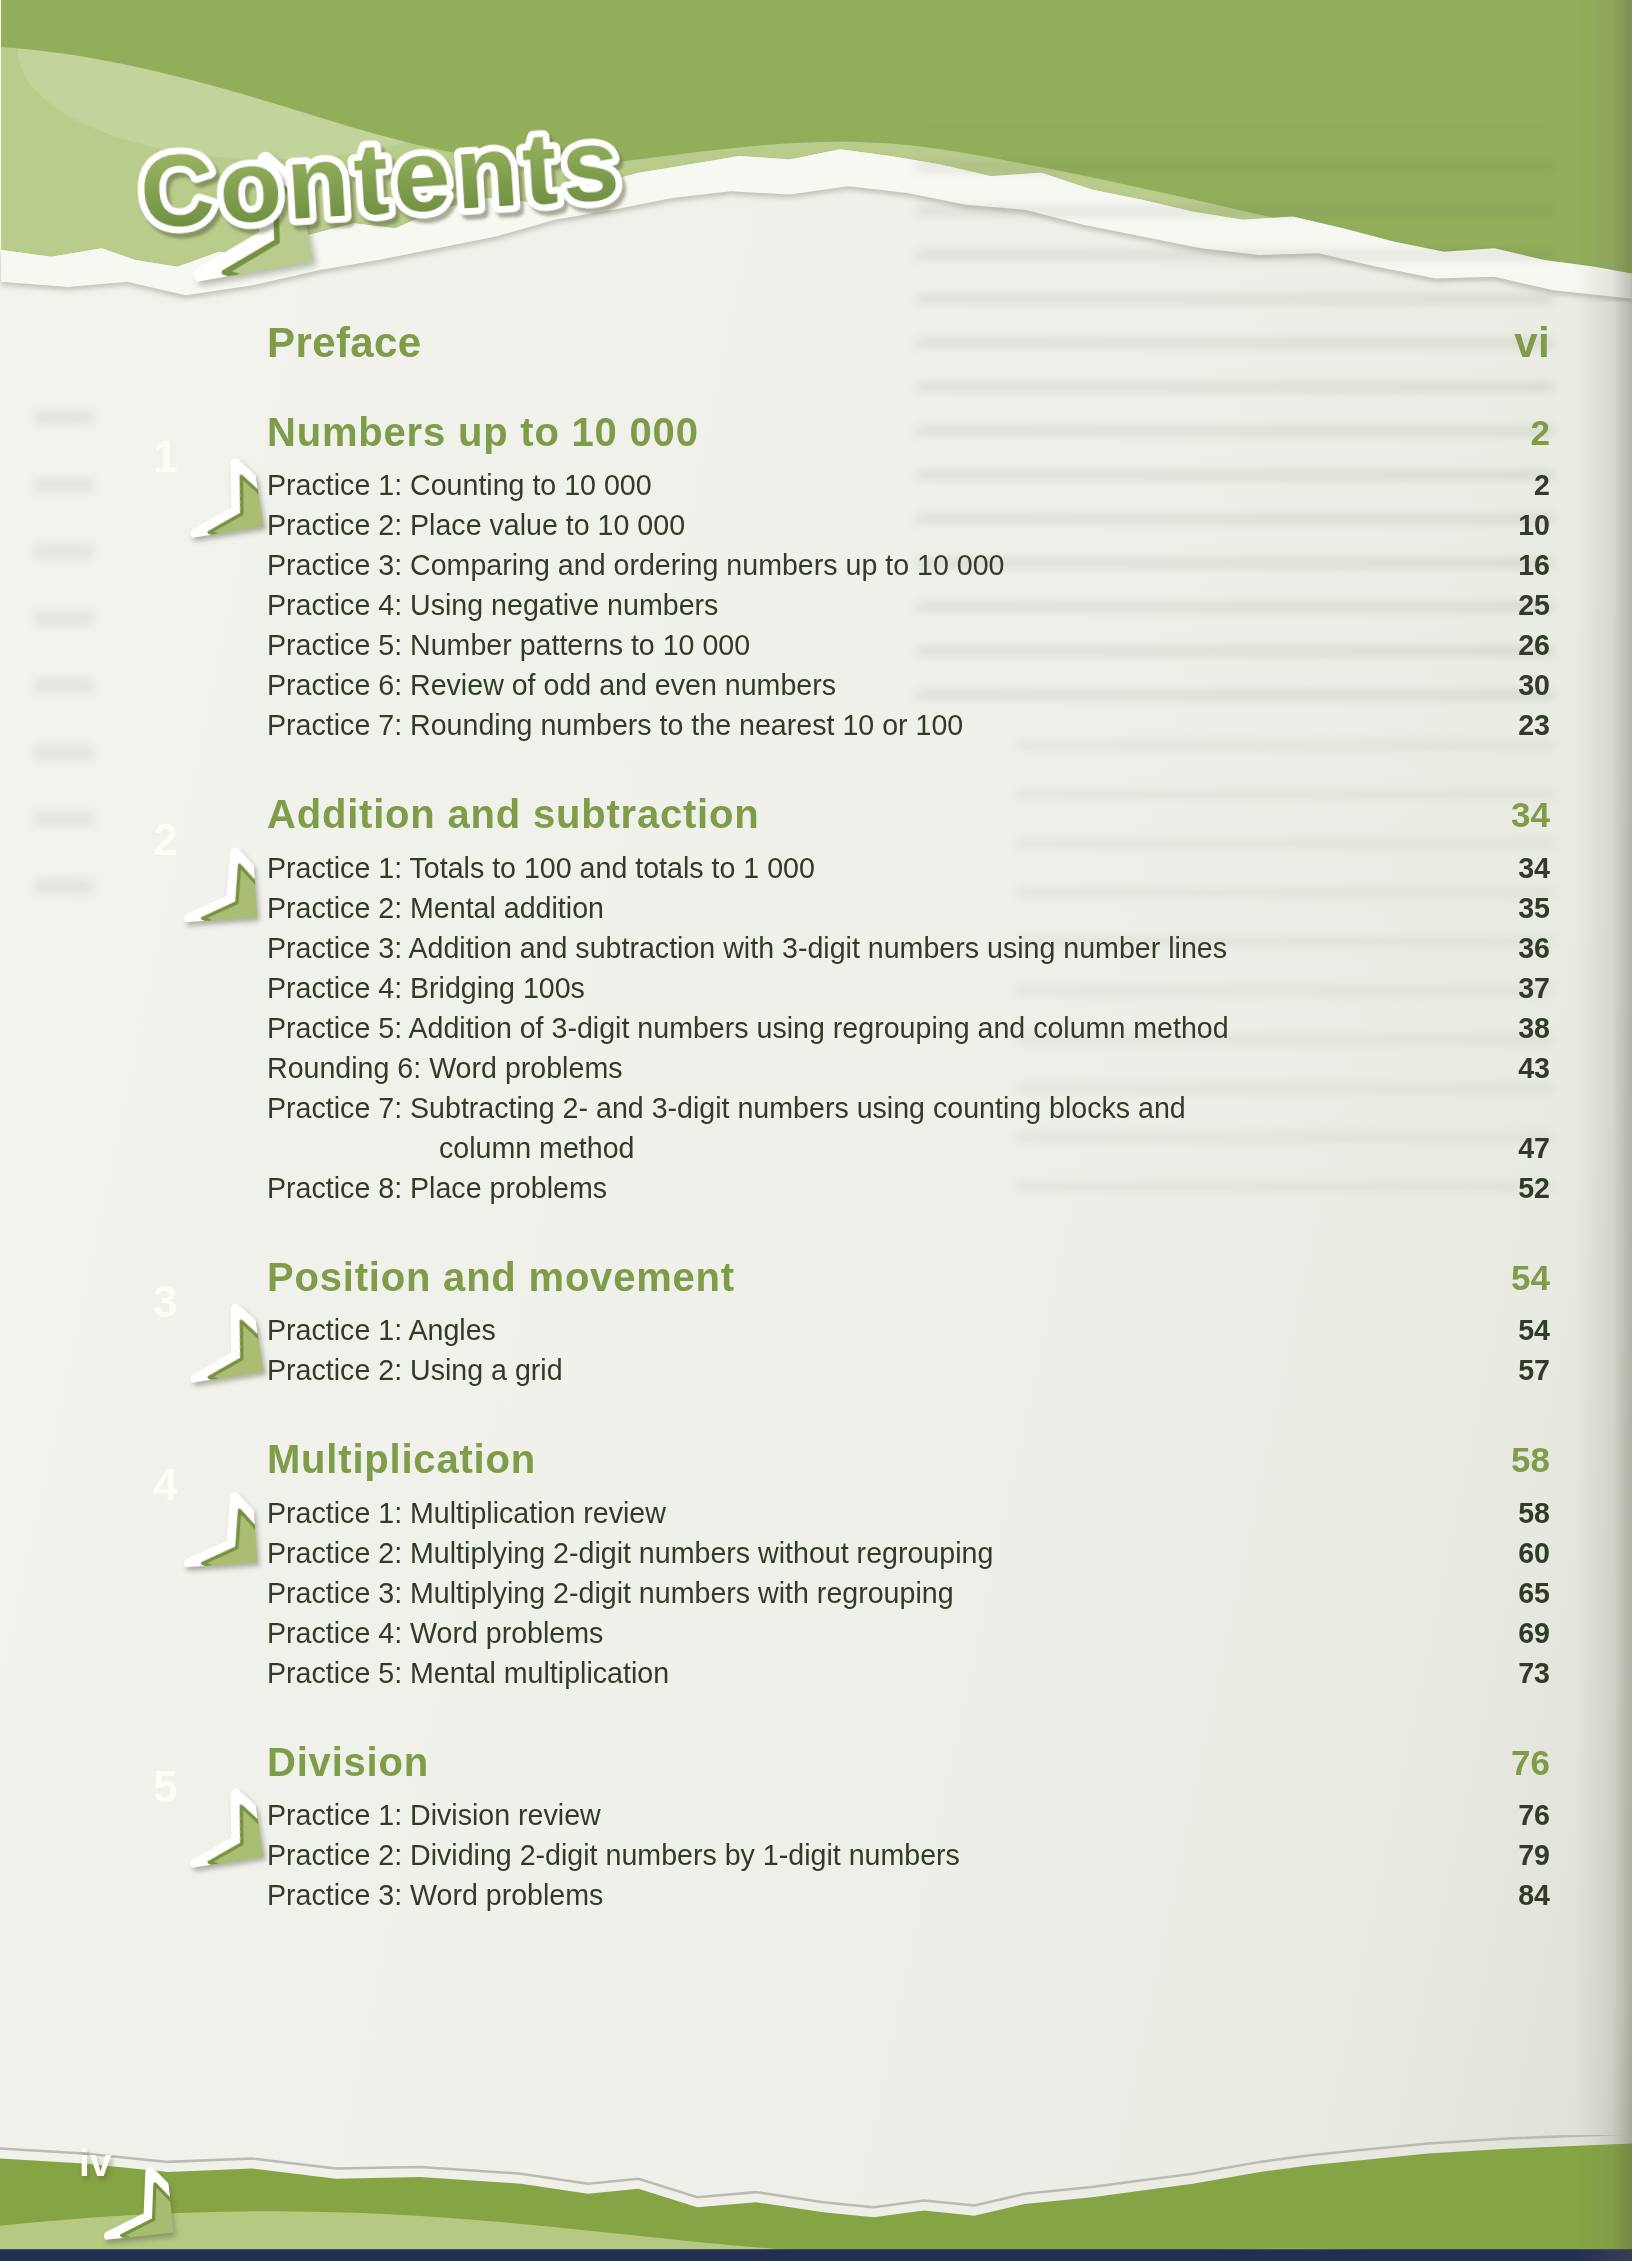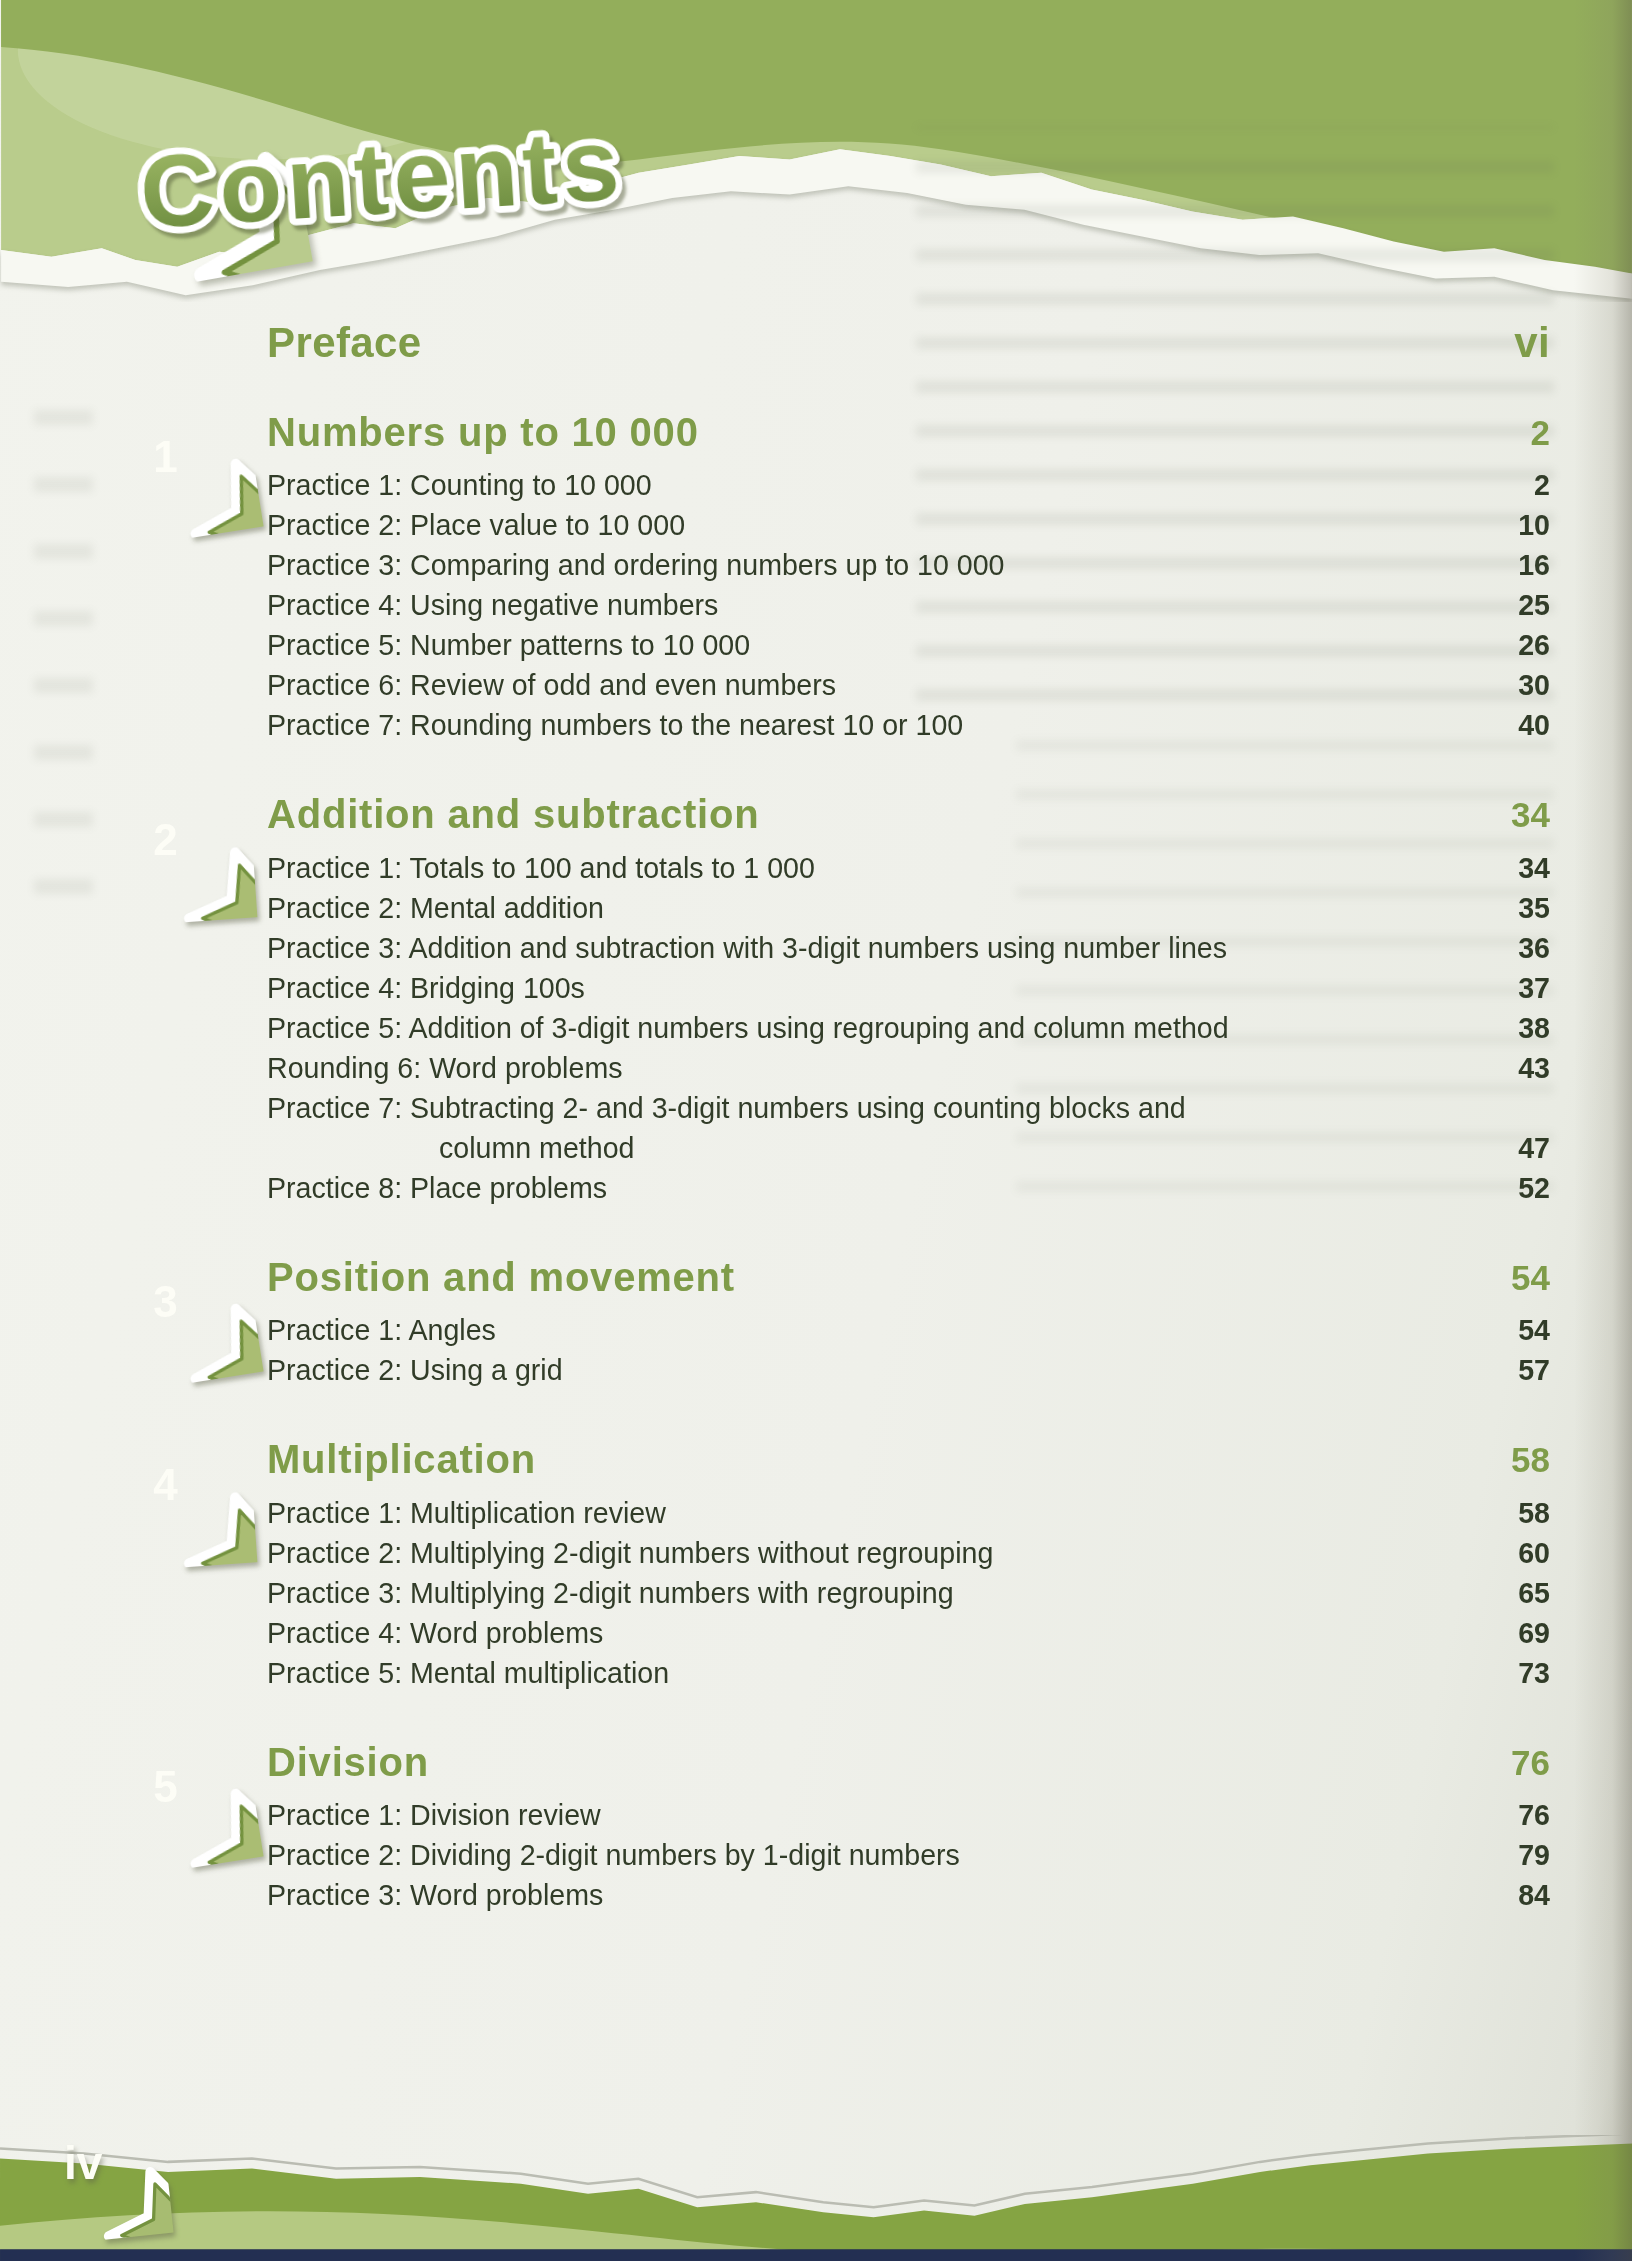--- a/index.html
+++ b/index.html
@@ -53,23 +53,23 @@
   .star-num{
     position:absolute;left:0;top:0;width:100%;height:100%;
     display:flex;align-items:center;justify-content:center;
     color:#fdfdf6;font-weight:bold;font-size:44px;padding-right:11.8px;padding-bottom:5px;box-sizing:border-box;}
   
   .footer-band{position:absolute;left:0;bottom:0;width:1633px;height:126px;z-index:1;}
   .footer-star{position:absolute;left:13.4px;top:2088px;width:153px;height:153px;z-index:2;
     color:#a3b96a;filter:drop-shadow(2.5px 4.2px 2.5px rgba(90,95,70,.45));}
   .footer-star svg{position:absolute;inset:0;transform:rotate(-6deg);}
   .footer-page-label{
-    position:absolute;left:0;top:0;width:100%;height:100%;
+    position:absolute;left:12px;top:0;width:100%;height:100%;
     display:flex;align-items:center;justify-content:center;
-    color:#fdfdf6;font-weight:bold;font-size:46px;padding-right:13.4px;padding-bottom:3.4px;box-sizing:border-box;text-align:center;}
+    color:#fdfdf6;font-weight:bold;font-size:39px;padding-right:13.4px;padding-bottom:3.4px;box-sizing:border-box;text-align:center;}
   
   .edge-shadow{position:absolute;right:0;top:0;width:59px;height:2261px;z-index:9;pointer-events:none;
     background:linear-gradient(to right,rgba(120,115,95,0) 0%,rgba(120,115,95,.16) 65%,rgba(90,85,70,.38) 100%);}
 </style>
 </head>
 <body>
 
 <svg width="0" height="0" style="position:absolute">
   <defs>
     <symbol id="star-shape" viewBox="-118 -118 236 236">
@@ -169,21 +169,21 @@
       
     </div>
     <div class="toc-item-page">30</div>
   </div>
 
   <div class="row toc-item">
     <div class="toc-item-text">
       <span>Practice 7: Rounding numbers to the nearest 10 or 100</span>
       
     </div>
-    <div class="toc-item-page">40</div>
+    <div class="toc-item-page">23</div>
   </div>
 </div>
   </section>
 
   <section class="chapter">
     <div class="chapter-star">
       <svg viewBox="-118 -118 236 236">
               <use href="#star-shape"></use>
             </svg>
       <span class="star-num">2</span>

